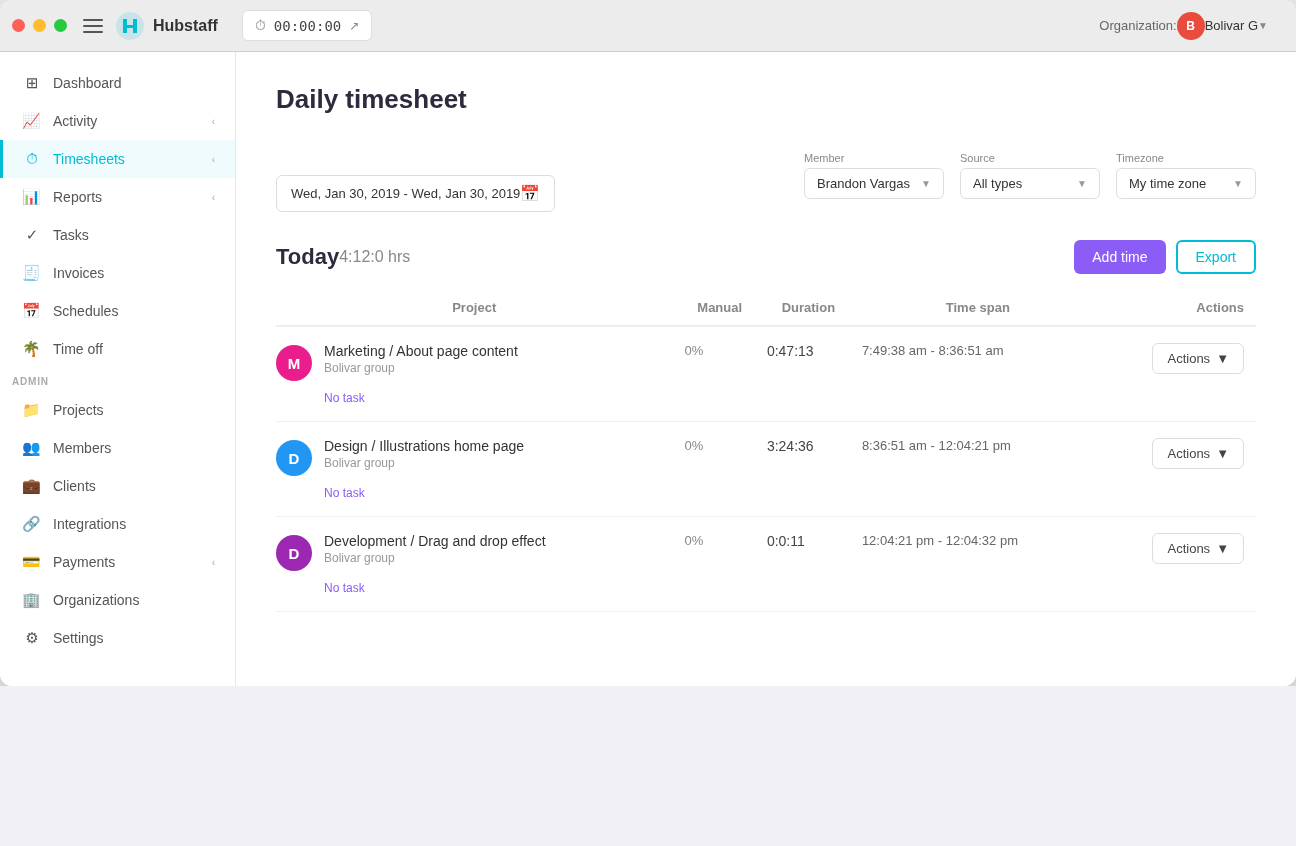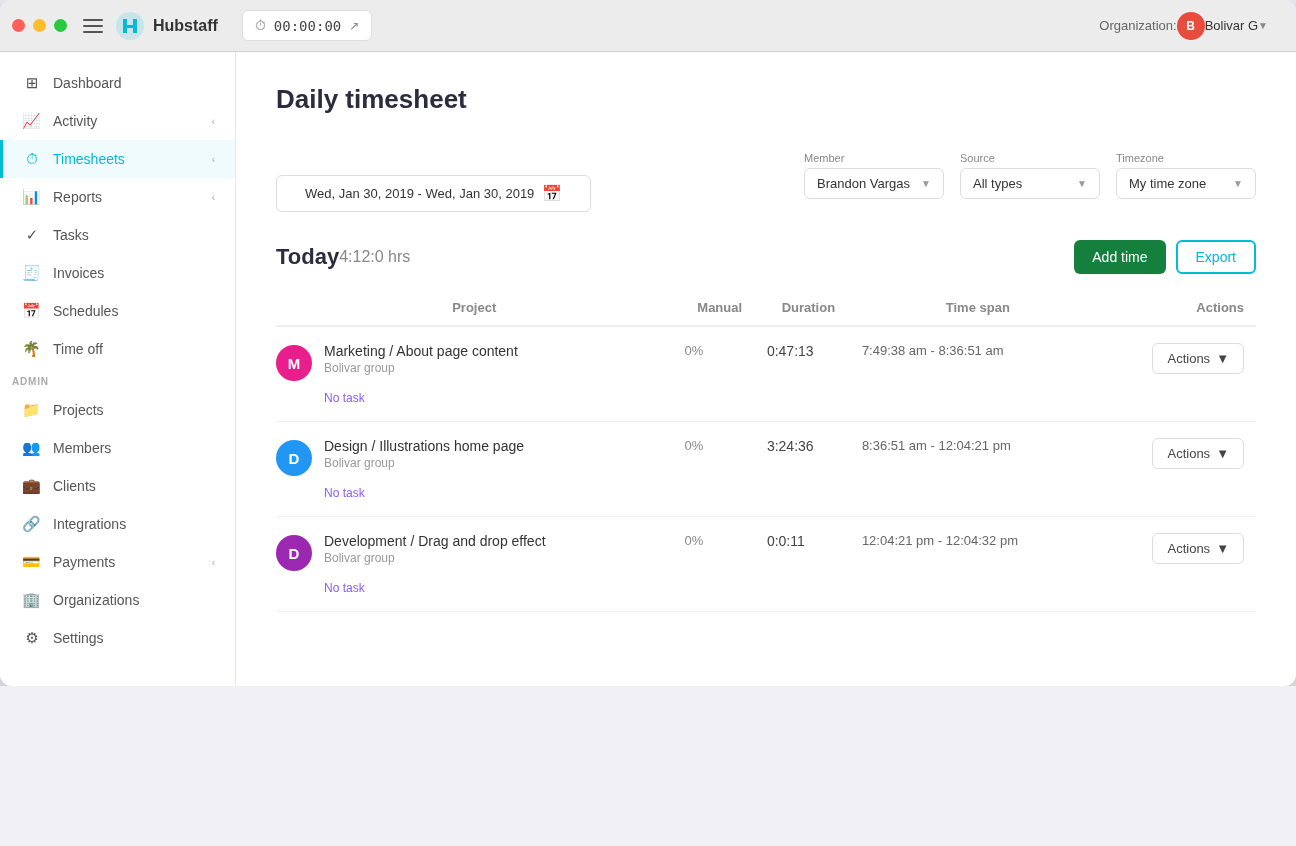--- a/index.html
+++ b/index.html
@@ -212,24 +212,23 @@
     .filters-row {
       display: flex;
       align-items: center;
       gap: 16px;
       margin-bottom: 28px;
       flex-wrap: wrap;
     }
     .date-picker {
       display: flex;
       align-items: center;
-      gap: 8px;
       border: 1px solid #ddd;
       border-radius: 6px;
-      padding: 8px 28px;
+      padding: 8px 14px;
       font-size: 13px;
       color: #333;
       cursor: pointer;
       background: white;
       margin-top: 36px;
     }
     .date-picker .cal-icon {
       color: #00bcd4;
       font-size: 16px;
     }
@@ -283,21 +282,21 @@
       font-size: 16px;
       color: #888;
       font-weight: 400;
     }
     .today-actions {
       margin-left: auto;
       display: flex;
       gap: 10px;
     }
     .btn-add-time {
-      background: #15803d;
+      background: #8b5cf6;
       color: white;
       border: none;
       border-radius: 6px;
       padding: 9px 18px;
       font-size: 14px;
       font-weight: 500;
       cursor: pointer;
     }
     .btn-export {
       background: white;

